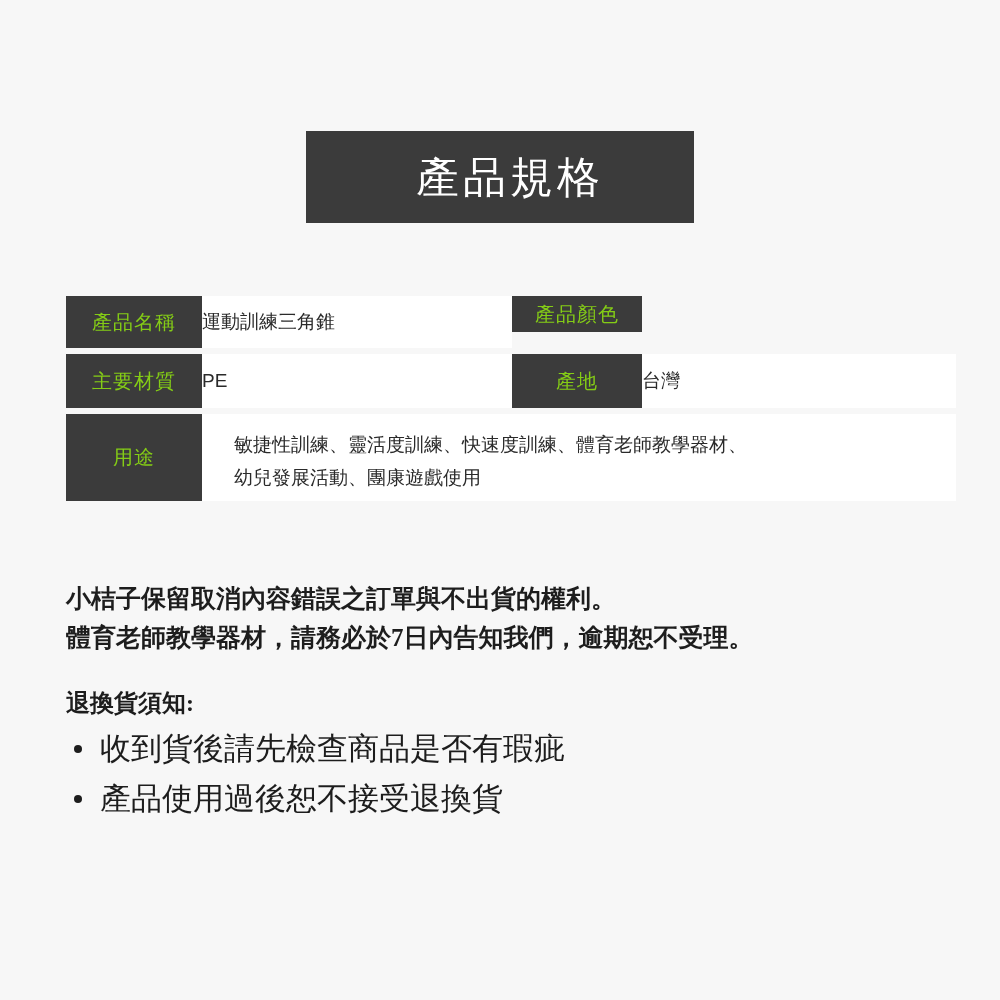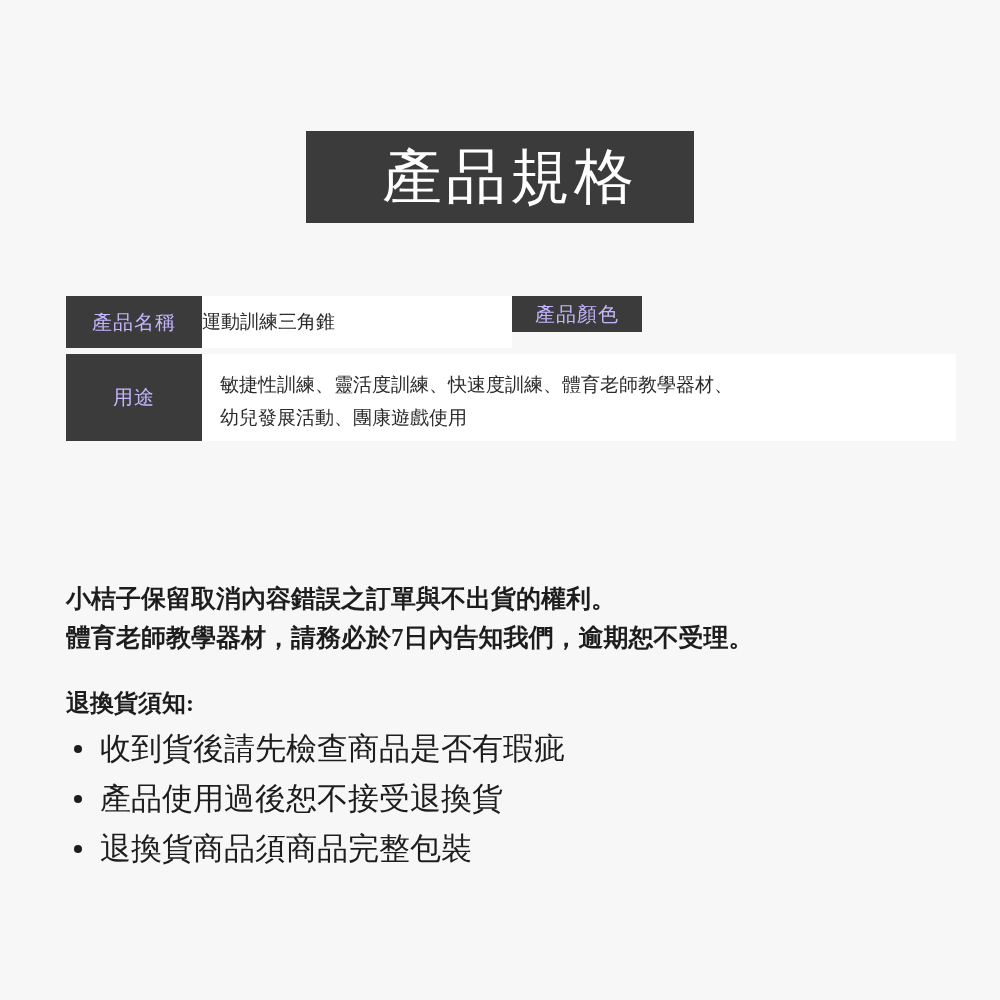--- a/index.html
+++ b/index.html
@@ -28,21 +28,21 @@
     top: 131px;
     width: 388px;
     height: 92px;
     background: #3b3b3b;
     display: flex;
     align-items: center;
     justify-content: center;
   }
   .title-banner .title-text {
     color: #ffffff;
-    font-size: 60px;
+    font-size: 43px;
     letter-spacing: 4px;
     line-height: 1;
     font-weight: 400;
     white-space: nowrap;
     margin-left: 20px;
   }
 
   
   .spec-table {
     position: absolute;
@@ -50,21 +50,21 @@
     top: 296px;
     width: 890px;
   }
   .spec-row {
     display: flex;
     align-items: stretch;
     margin-bottom: 6px;
   }
   .cell-label {
     background: #3b3b3b;
-    color: #c4b5fd;
+    color: #84cc16;
     font-size: 20px;
     letter-spacing: 1px;
     display: flex;
     align-items: center;
     justify-content: center;
     box-sizing: border-box;
     flex: 0 0 auto;
   }
   .cell-value {
     background: #ffffff;
@@ -86,21 +86,21 @@
   .row2 .cell-label.l2 { width: 130px; height: 54px; }
   .row2 .cell-value.v2 { flex: 1 1 auto; }
 
   .row3 .cell-label.l1 { width: 136px; height: 87px; }
   .row3 .cell-value.v1 {
     flex: 1 1 auto;
     align-items: flex-start;
     padding-top: 14px;
     line-height: 1.75;
     display: block;
-    padding-left: 18px;
+    padding-left: 32px;
   }
   .row3 .cell-value.v1 .vline { display: block; }
 
   
   .notice {
     position: absolute;
     left: 66px;
     top: 580px;
     width: 900px;
     font-family: "Liberation Serif", "DejaVu Serif", serif;
@@ -154,20 +154,26 @@
   </div>
 
   <div class="spec-table">
 
     <div class="spec-row row1">
       <div class="cell-label l1">產品名稱</div>
       <div class="cell-value v1">運動訓練三角錐</div>
       <div class="cell-label l2">產品顏色</div>
     </div>
 
+    <div class="spec-row row2">
+      <div class="cell-label l1">主要材質</div>
+      <div class="cell-value v1">PE</div>
+      <div class="cell-label l2">產地</div>
+      <div class="cell-value v2">台灣</div>
+    </div>
 
     <div class="spec-row row3">
       <div class="cell-label l1">用途</div>
       <div class="cell-value v1">
         <span class="vline">敏捷性訓練、靈活度訓練、快速度訓練、體育老師教學器材、</span>
         <span class="vline">幼兒發展活動、團康遊戲使用</span>
       </div>
     </div>
 
   </div>
@@ -179,20 +185,16 @@
     <div class="notice-heading">退換貨須知:</div>
     <ul class="bullet-list">
       <li>
         <span class="bullet-dot"></span>
         <span>收到貨後請先檢查商品是否有瑕疵</span>
       </li>
       <li>
         <span class="bullet-dot"></span>
         <span>產品使用過後恕不接受退換貨</span>
       </li>
-      <li>
-        <span class="bullet-dot"></span>
-        <span>退換貨商品須商品完整包裝</span>
-      </li>
     </ul>
   </div>
 
 </div>
 
 </body></html>

